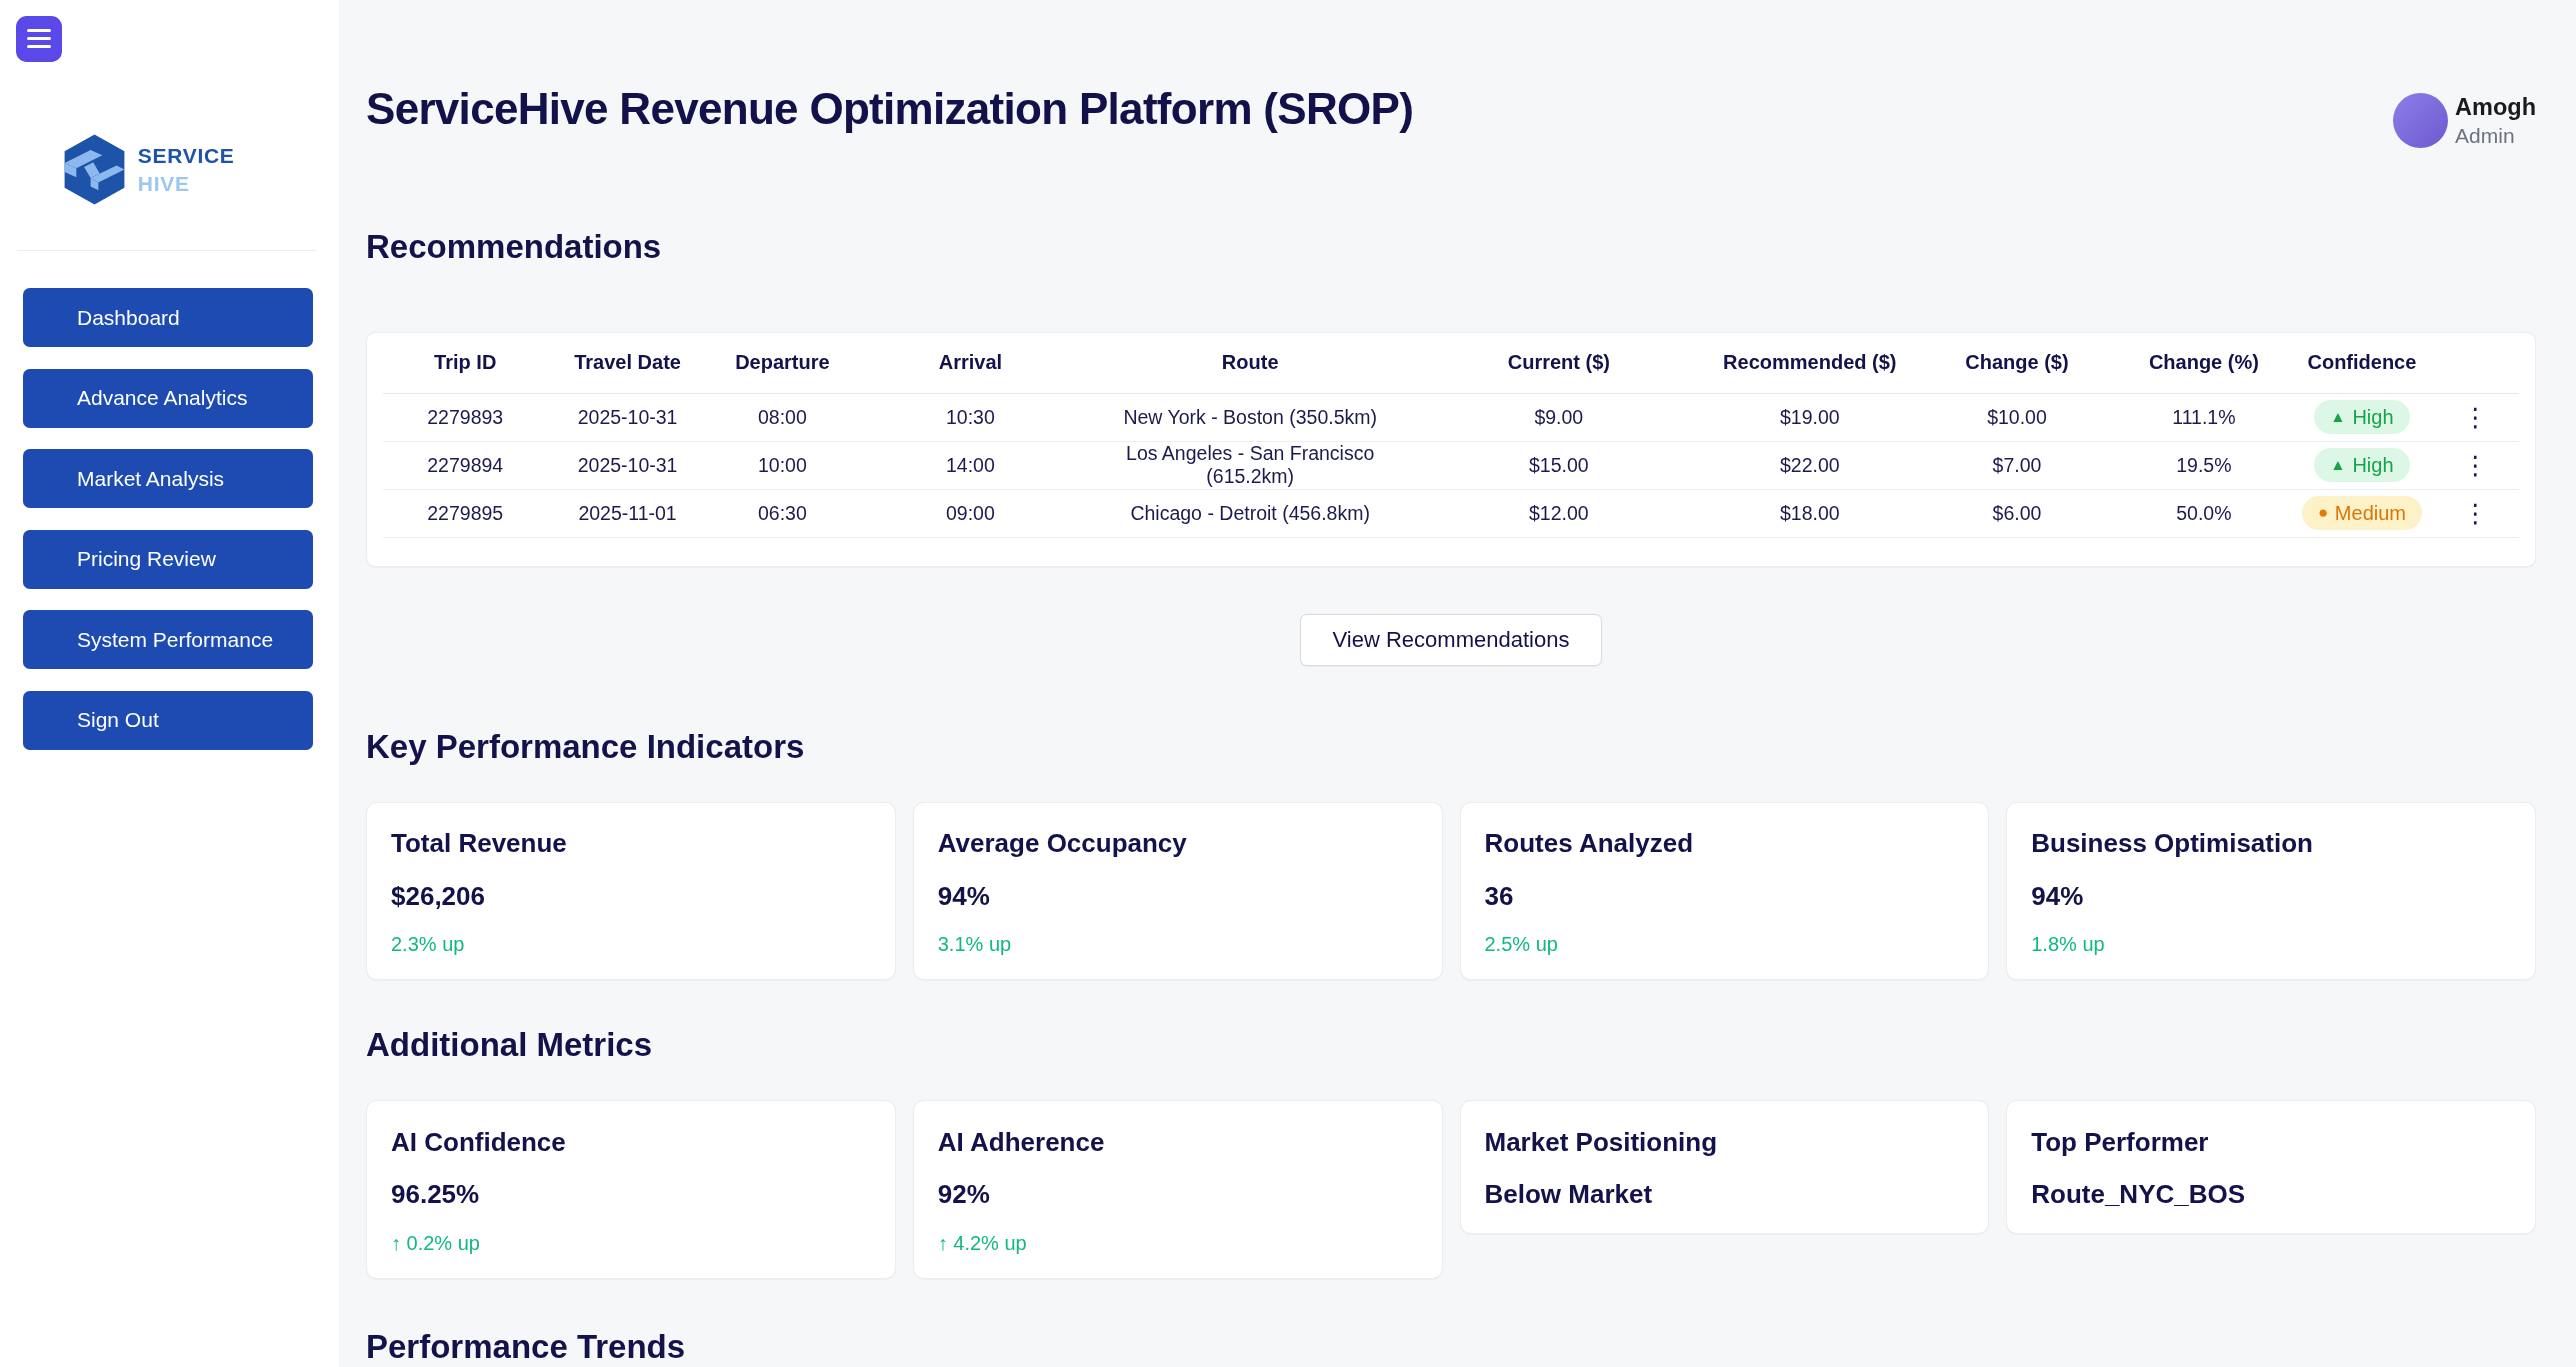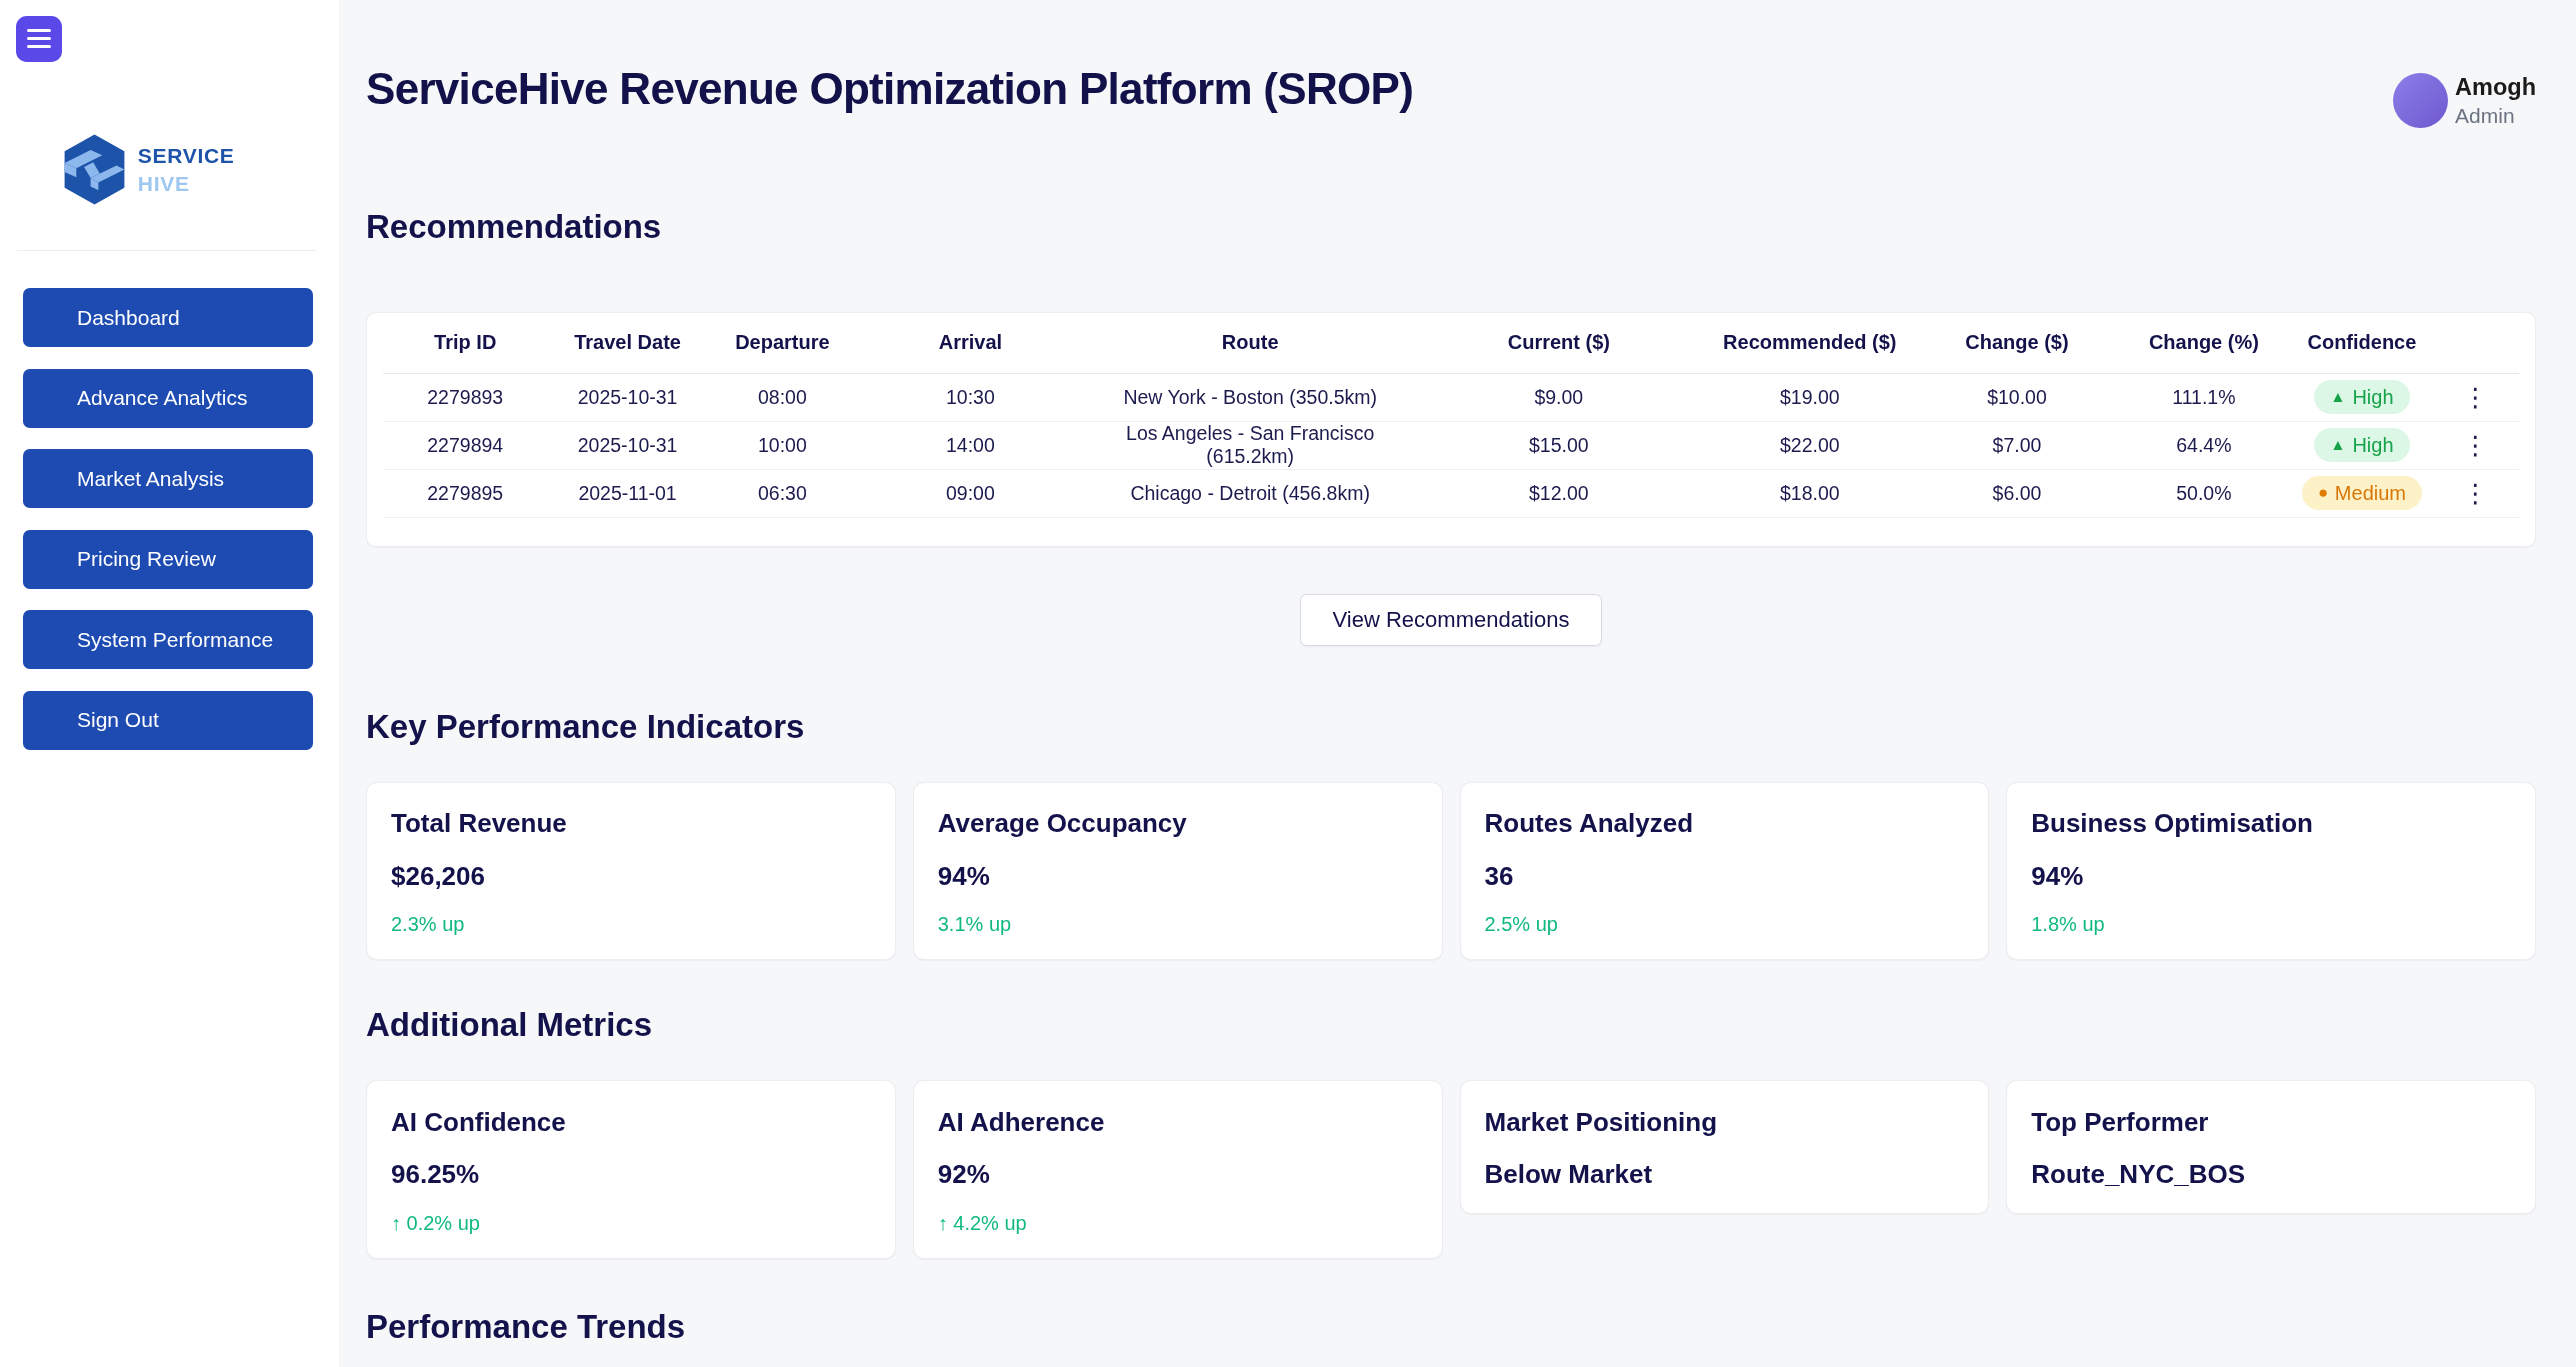--- a/index.html
+++ b/index.html
@@ -29,21 +29,21 @@
   .logo-line2 { color:#9ec7f0; }
   .sidebar-divider { position:absolute; top:250px; left:17px; width:299px; height:1.3px; background:#ebebf0; border:none; }
   .nav { position:absolute; top:288px; left:23px; width:290px; display:flex; flex-direction:column; }
   .nav-btn {
     height:59px; margin-bottom:21.5px; border:none; border-radius:6.7px;
     background:#1d4bb2; color:#ffffff; font-family:inherit; font-size:21px;
     text-align:left; padding-left:54px; cursor:pointer; display:flex; align-items:center;
   }
   
   .main { position:absolute; left:339px; top:0; width:2237px; height:1367px; padding:0 40px 0 27px; }
-  .topbar { display:flex; justify-content:space-between; align-items:flex-start; padding-top:64px; }
+  .topbar { display:flex; justify-content:space-between; align-items:flex-start; padding-top:84px; }
   h1.page-title { font-size:44px; font-weight:bold; color:#121149; letter-spacing:-0.7px; }
   .user { display:flex; align-items:center; gap:7px; margin-top:8px; }
   .avatar { width:55px; height:55px; border-radius:50%;
     background:linear-gradient(135deg,#8b80e9 0%,#7e6edd 45%,#6f58cf 100%); cursor:pointer; }
   .user-meta { display:flex; flex-direction:column; }
   .user-name { font-size:23.5px; font-weight:bold; color:#1b1b1b; line-height:30px; }
   .user-role { font-size:21px; color:#6b7280; line-height:27px; }
   h2.section-h { font-size:33px; font-weight:bold; color:#14124b; }
   .rec-h { margin-top:79px; }
   
@@ -192,21 +192,21 @@
           </tr>
           <tr>
             <td>2279894</td>
             <td>2025-10-31</td>
             <td>10:00</td>
             <td>14:00</td>
             <td>Los Angeles - San Francisco (615.2km)</td>
             <td>$15.00</td>
             <td>$22.00</td>
             <td>$7.00</td>
-            <td>64.4%</td>
+            <td>19.5%</td>
             <td><span class="badge high">
                 <span class="badge-icon">▲</span>
                 <span>High</span>
               </span></td>
             <td><button class="kebab">⋮</button></td>
           </tr>
           <tr>
             <td>2279895</td>
             <td>2025-11-01</td>
             <td>06:30</td>

